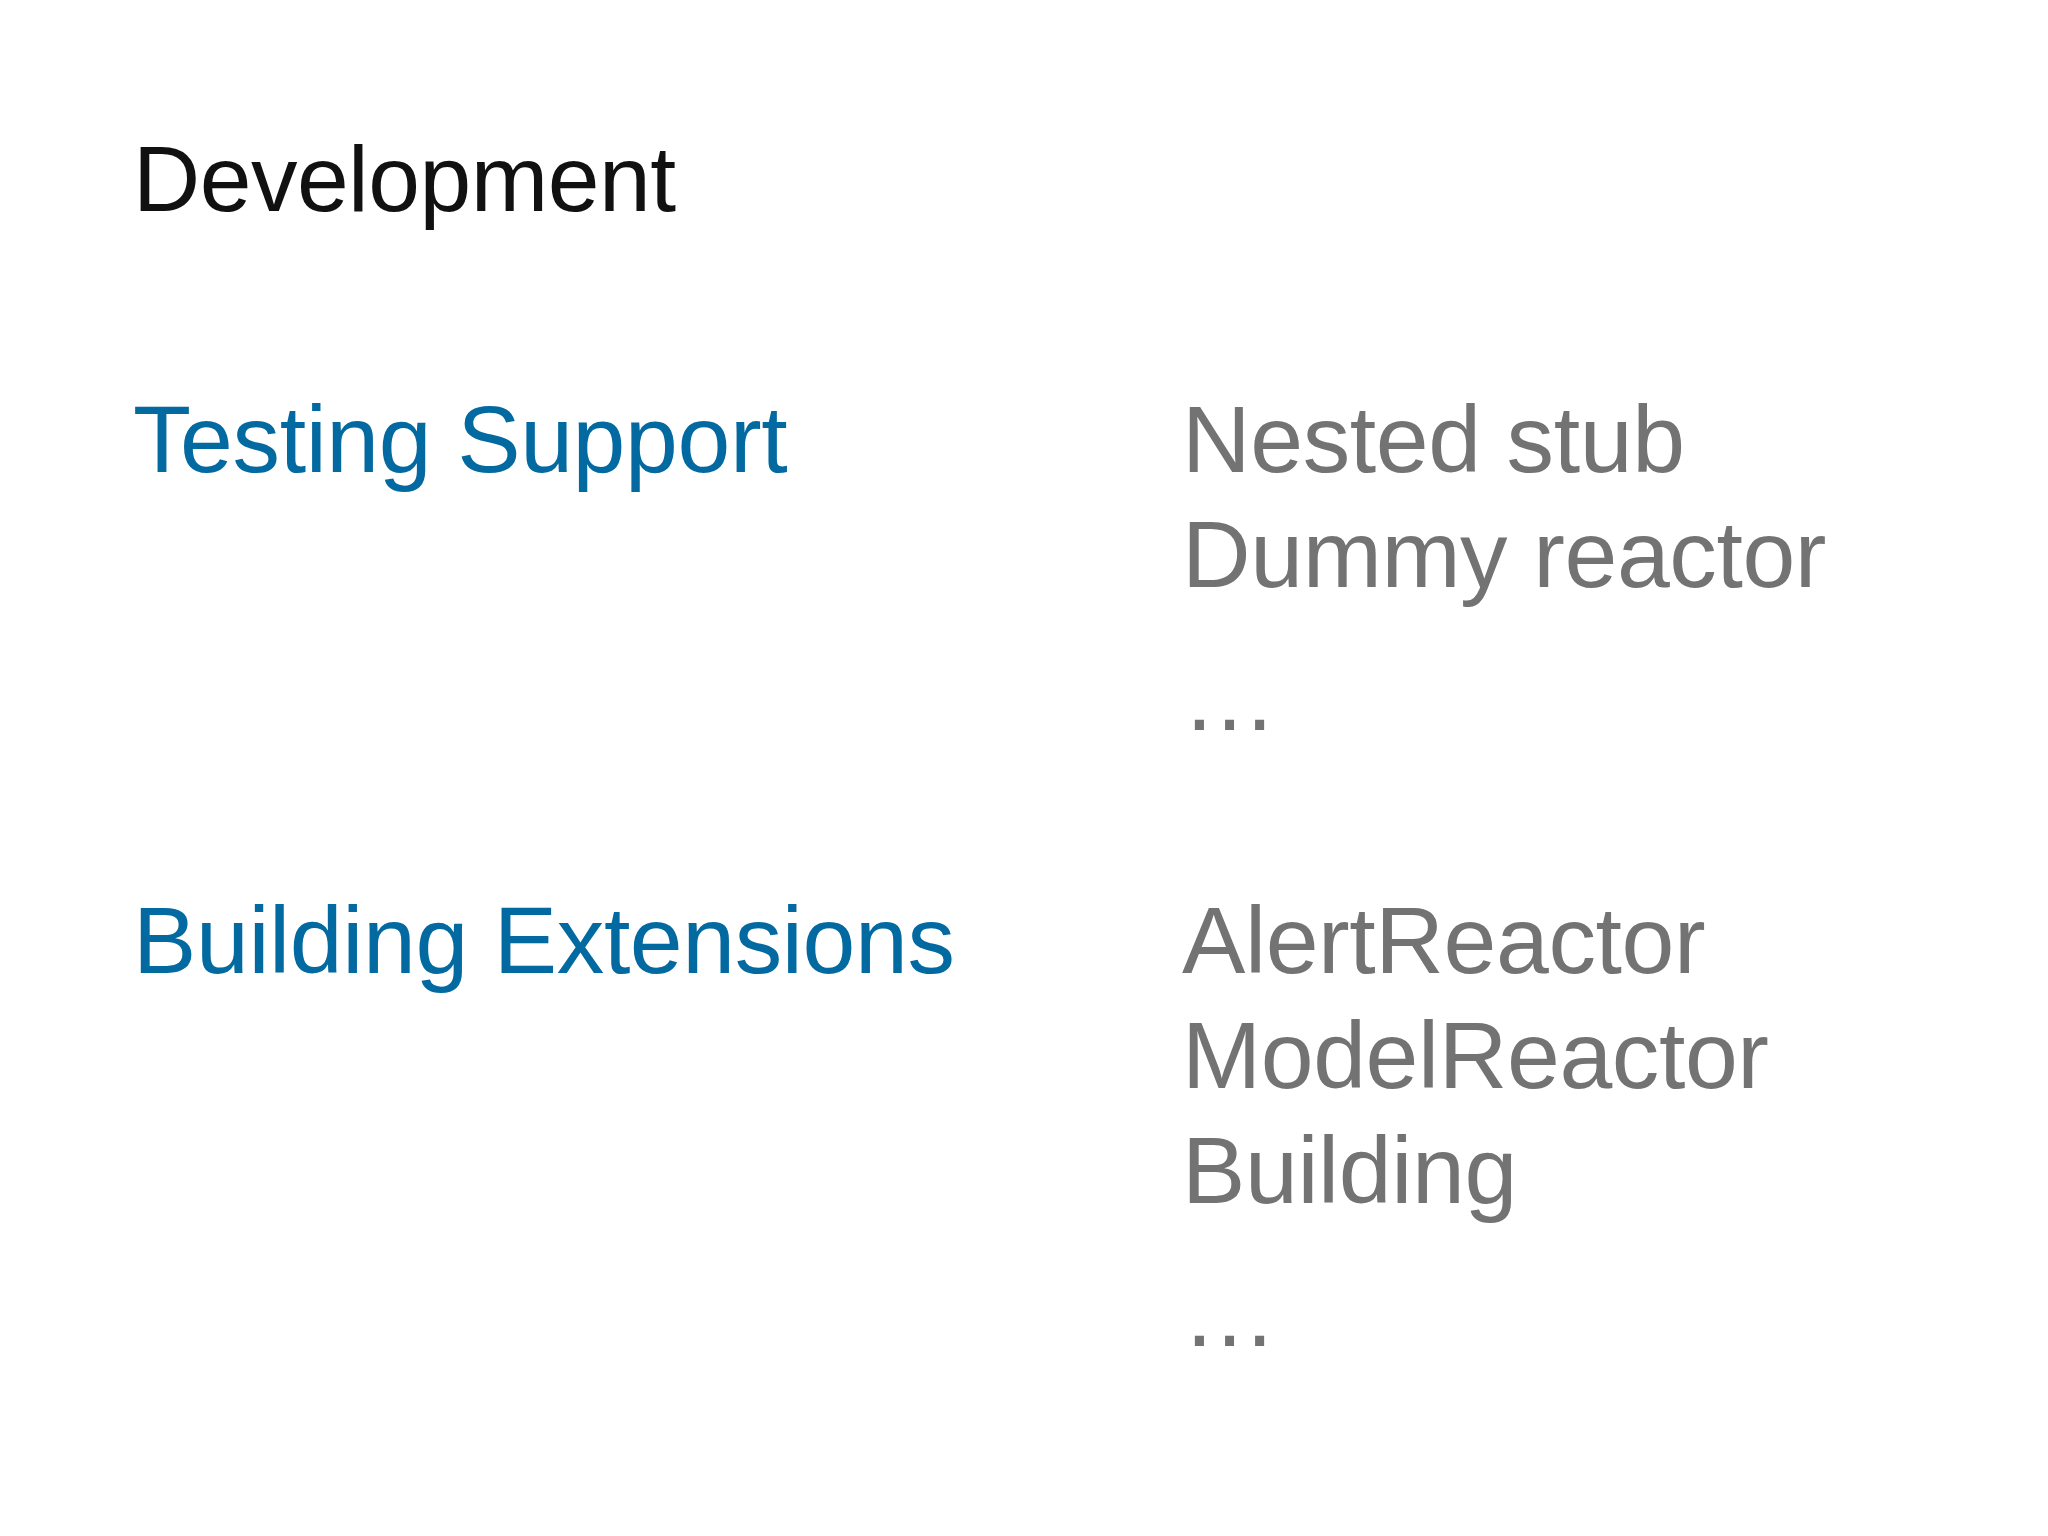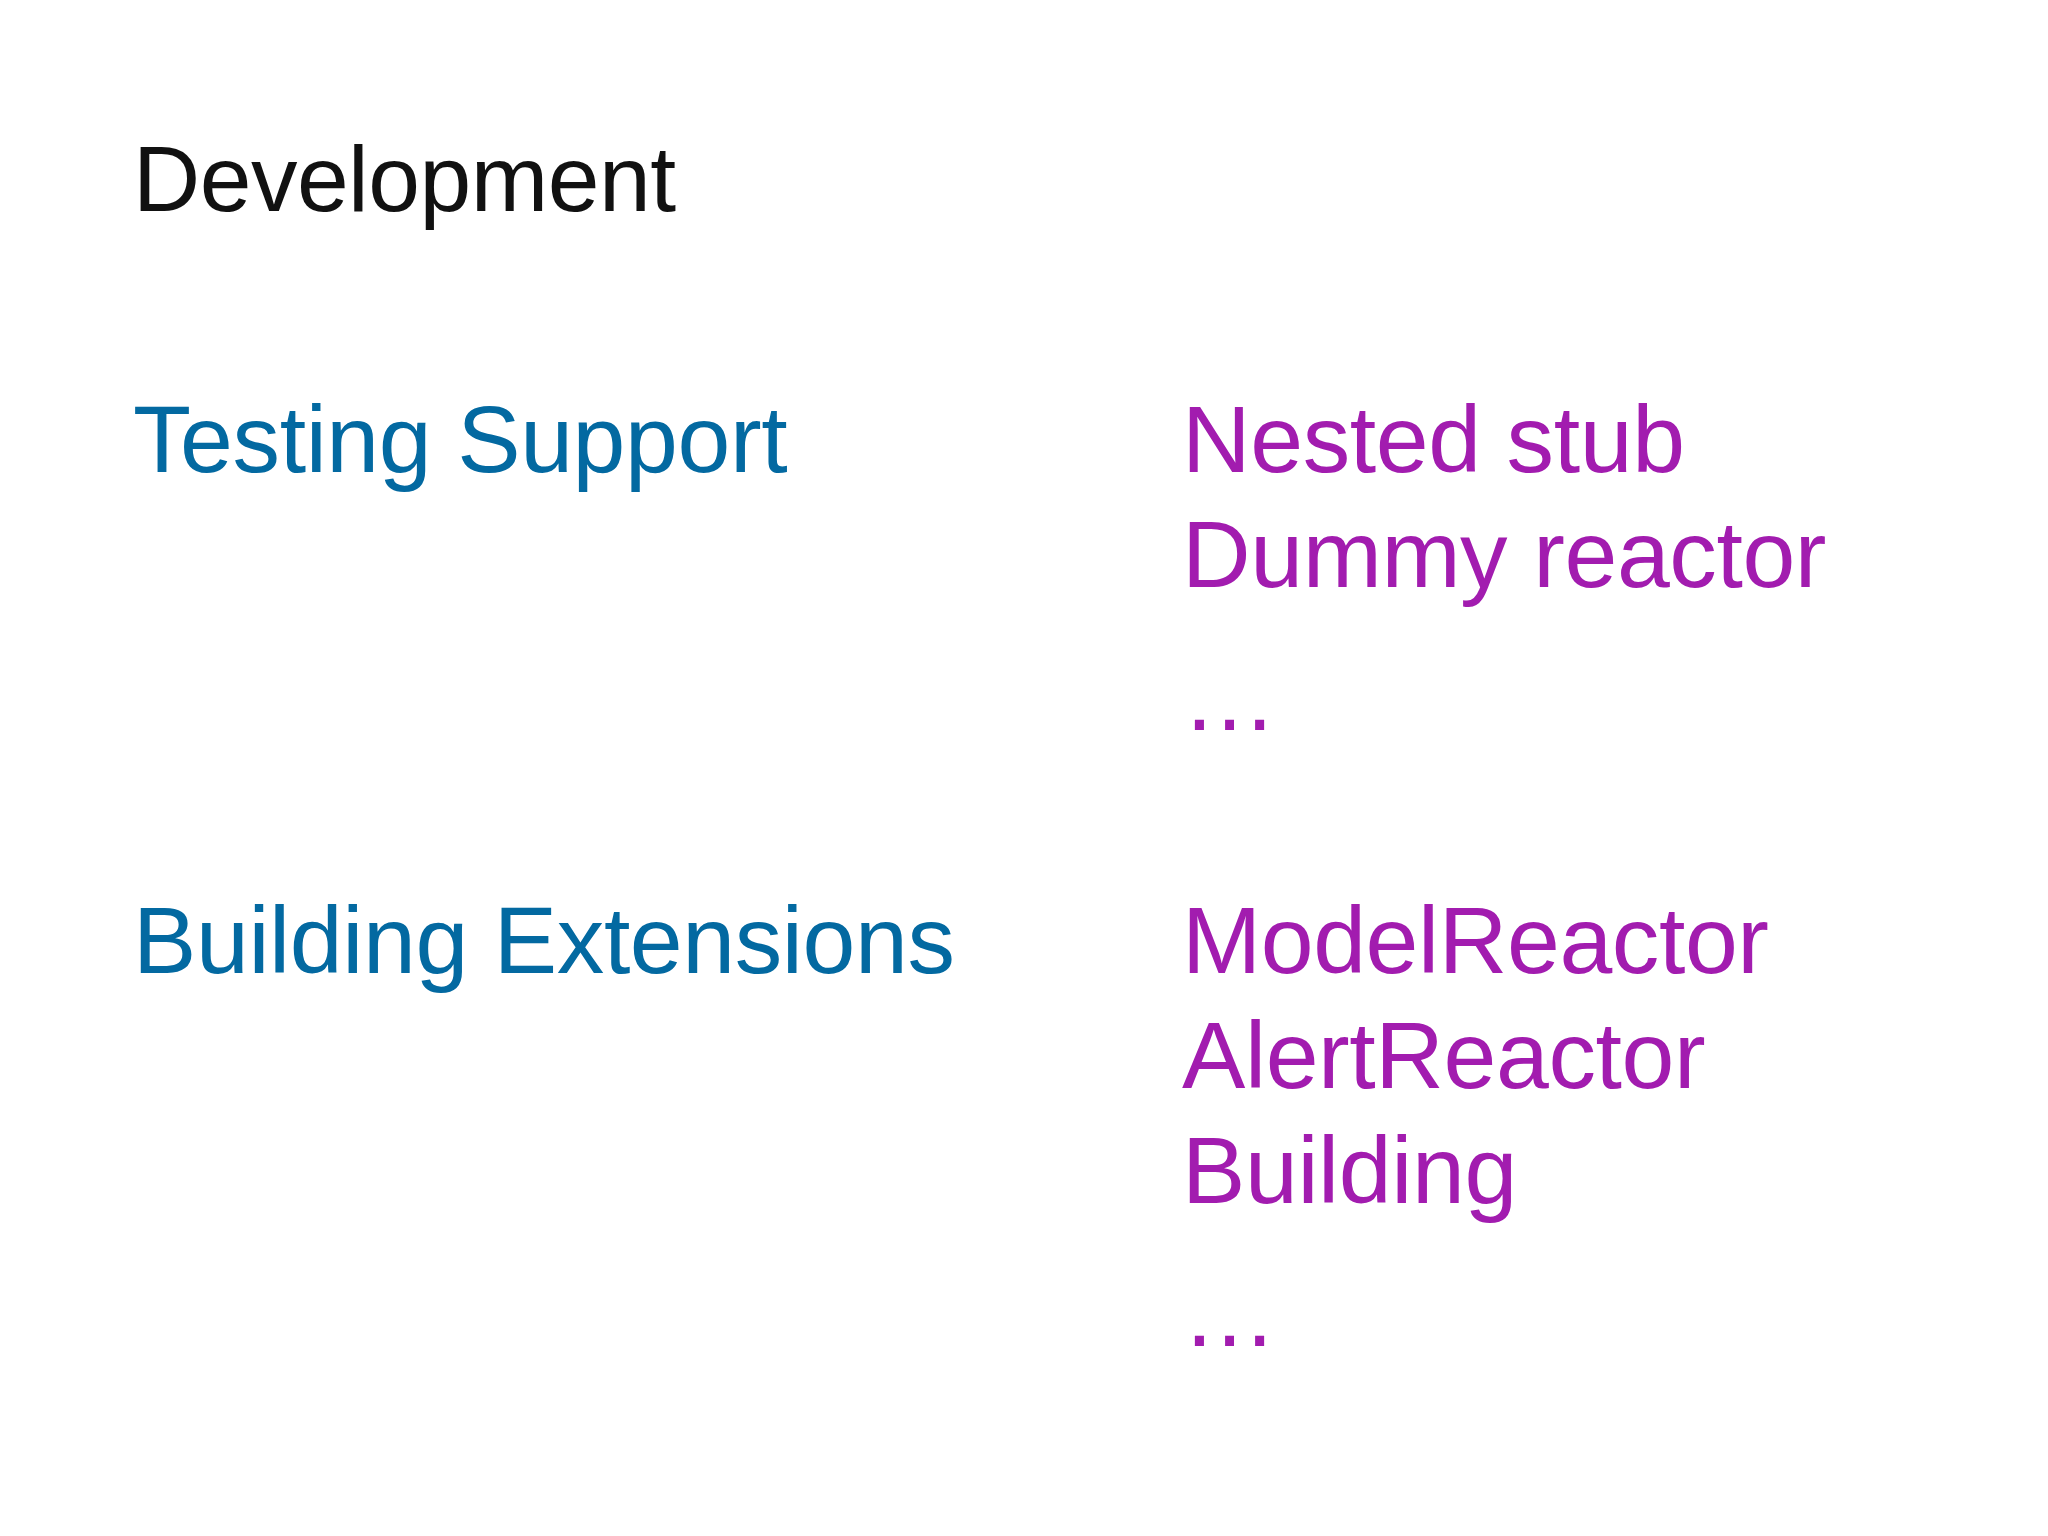--- a/index.html
+++ b/index.html
@@ -69,21 +69,21 @@
   .row-values {
     flex: 1 1 auto;
     padding-left: 0;
   }
 
   .value-line {
     font-size: 95px;
     line-height: 115px;
     font-weight: 400;
     letter-spacing: -0.4px;
-    color: #a21caf;
+    color: #737373;
     white-space: nowrap;
   }
 
   .value-line.ellipsis {
     margin-top: 28px;
     letter-spacing: 2px;
   }
 </style>
 </head>
 <body>
@@ -99,21 +99,21 @@
       <div class="row-values">
         <div class="value-line">Nested stub</div>
         <div class="value-line">Dummy reactor</div>
         <div class="value-line ellipsis">…</div>
       </div>
     </div>
 
     <div class="row">
       <div class="row-label">Building Extensions</div>
       <div class="row-values">
+        <div class="value-line">AlertReactor</div>
         <div class="value-line">ModelReactor</div>
-        <div class="value-line">AlertReactor</div>
         <div class="value-line">Building</div>
         <div class="value-line ellipsis">…</div>
       </div>
     </div>
 
   </div>
 </div>
 
 </body></html>

